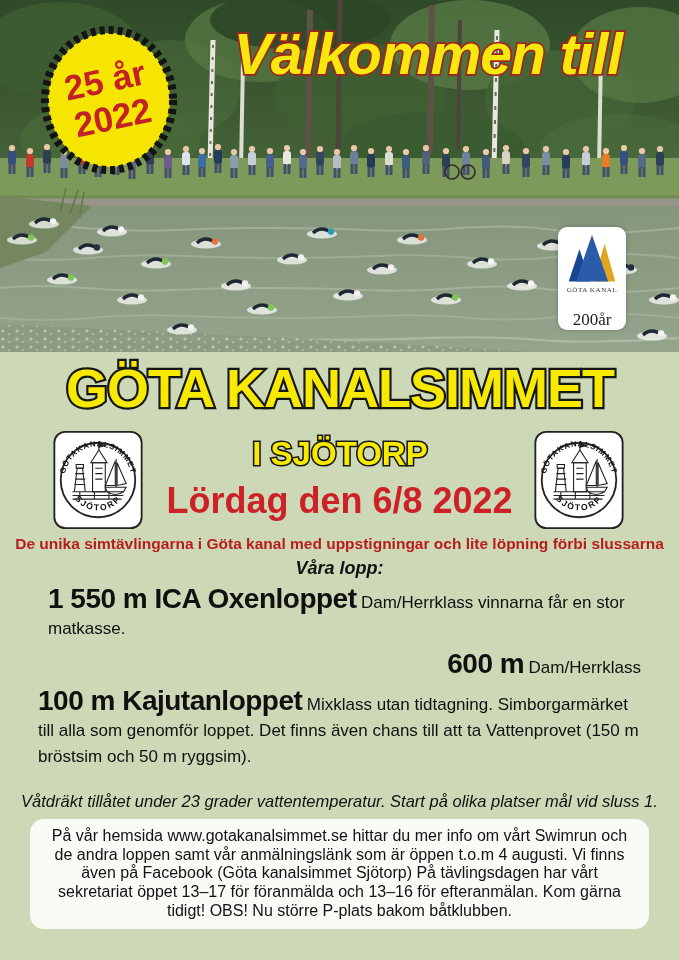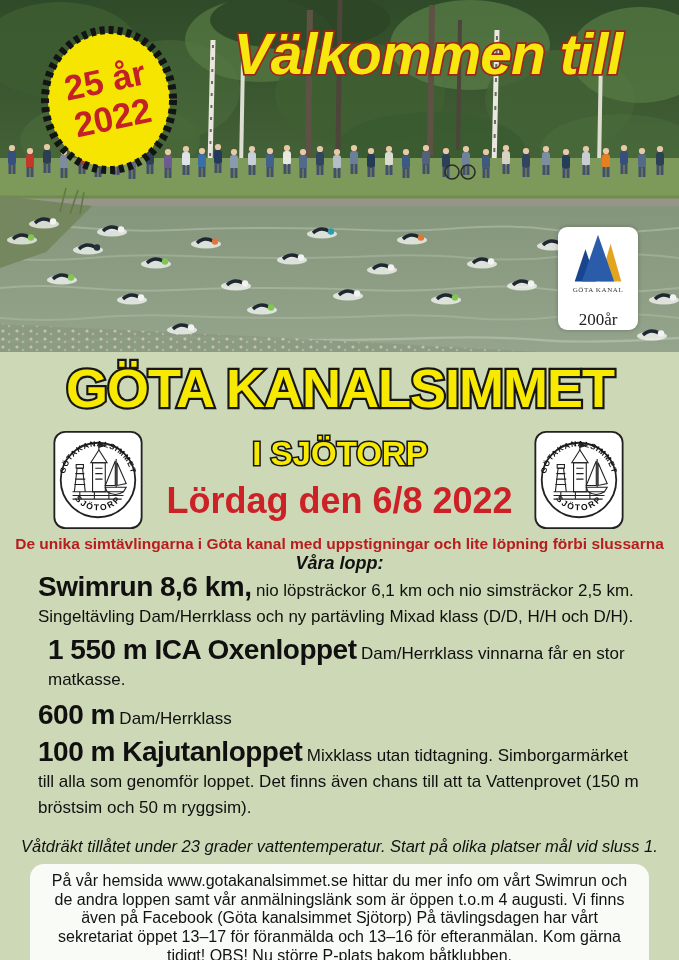--- a/index.html
+++ b/index.html
@@ -4,44 +4,44 @@
 <style>
   html,body{margin:0;padding:0;}
   body{font-family:"Liberation Sans",sans-serif;}
   .poster{position:relative;width:679px;height:960px;overflow:hidden;background:#cdd9b6;}
 
   
   .photo{position:absolute;left:0;top:0;width:679px;height:352px;}
   .photo svg{display:block;}
   .welcome-svg{position:absolute;left:0;top:12px;width:679px;height:84px;}
   .badge{position:absolute;left:33px;top:20px;width:152px;height:160px;}
-  .kanal-logo{position:absolute;left:558px;top:227px;width:80px;height:103px;background:#fff;border-radius:9px;
+  .kanal-logo{position:absolute;left:558px;top:227px;width:68px;height:103px;background:#fff;border-radius:9px;
     box-shadow:0 0 4px rgba(0,0,0,.25);display:flex;flex-direction:column;align-items:center;padding-top:6px;box-sizing:border-box;}
   .kanal-logo .kl-title{font-family:"Liberation Serif",serif;font-size:7px;letter-spacing:.6px;color:#3a3a3a;margin-top:1px;}
   .kanal-logo .kl-sub{font-family:"Liberation Serif",serif;font-size:17px;color:#222;margin-top:16px;}
 
   
   .green{position:absolute;left:0;top:352px;width:679px;height:608px;background:#cdd9b6;}
   .title-svg{display:block;margin:4px auto 0 auto;}
   .club-logo{position:absolute;width:92px;height:100px;}
   .club-logo.left{left:52px;top:78px;}
   .club-logo.right{left:533px;top:78px;}
   .subtitle-svg{display:block;margin:12px auto 0 auto;}
   .date{color:#cb2127;font-size:36px;font-weight:bold;text-align:center;margin-top:6px;letter-spacing:0;}
   .tagline{color:#b91c1c;font-size:15.5px;font-weight:bold;text-align:center;margin-top:13px;}
-  .races-heading{color:#111;font-size:18px;font-weight:bold;font-style:italic;text-align:center;}
+  .races-heading{color:#111;font-size:18px;font-weight:bold;font-style:italic;text-align:center;margin-top:5px;}
   .races{padding:0 38px;color:#101010;}
   .race{line-height:26px;margin:0;}
   .race + .race{margin-top:5px;}
   .race .race-label{font-size:28px;font-weight:bold;letter-spacing:-.5px;}
   .race .race-desc{font-size:17px;}
   .r3{margin-top:7px !important;margin-left:10px;}
-  .r4{margin-top:9px !important;}
+  .r4{margin-top:9px !important;text-align:right;}
   .r5{margin-top:7px !important;}
-  .note{font-size:16.5px;font-style:italic;text-align:center;margin-top:16px;color:#101010;}
+  .note{font-size:16.5px;font-style:italic;text-align:center;margin-top:22px;color:#101010;}
   .info-box{margin:8px 30px 0 30px;background:rgba(255,255,255,.88);border-radius:14px;
     padding:8px 16px;font-size:16px;line-height:1.17;text-align:center;color:#131313;}
 </style>
 </head>
 <body>
 
 <div class="poster">
 
   <div class="photo">
     <svg width="679" height="352" viewBox="0 0 679 352">
@@ -284,21 +284,20 @@
     <svg class="subtitle-svg" width="679" height="40" viewBox="0 0 679 40">
       <text x="340" y="31" text-anchor="middle" font-family="Liberation Sans, sans-serif" font-size="33" font-weight="bold" fill="#f7e900" stroke="#161616" stroke-width="3.2" paint-order="stroke">I SJÖTORP</text>
     </svg>
 
     <div class="date">Lördag den 6/8 2022</div>
 
     <div class="tagline">De unika simtävlingarna i Göta kanal med uppstigningar och lite löpning förbi slussarna</div>
     <div class="races-heading">Våra lopp:</div>
 
     <div class="races">
-      <p class="race r1"><span class="race-label">Swimrun 8,6 km,</span> <span class="race-desc">nio löpsträckor 6,1 km och nio simsträckor 2,5 km. Singeltävling Dam/Herrklass och ny partävling Mixad klass (D/D, H/H och D/H).</span></p>
       <p class="race r3"><span class="race-label">1 550 m ICA Oxenloppet</span> <span class="race-desc">Dam/Herrklass vinnarna får en stor matkasse.</span></p>
       <p class="race r4"><span class="race-label">600 m</span> <span class="race-desc">Dam/Herrklass</span></p>
       <p class="race r5"><span class="race-label">100 m Kajutanloppet</span> <span class="race-desc">Mixklass utan tidtagning. Simborgarmärket till alla som genomför loppet. Det finns även chans till att ta Vattenprovet (150 m bröstsim och 50 m ryggsim).</span></p>
     </div>
 
     <div class="note">Våtdräkt tillåtet under 23 grader vattentemperatur. Start på olika platser mål vid sluss 1.</div>
 
     <div class="info-box">
       <span>På vår hemsida www.gotakanalsimmet.se hittar du mer info om vårt Swimrun och de andra loppen samt vår anmälningslänk som är öppen t.o.m 4 augusti. Vi finns även på Facebook (Göta kanalsimmet Sjötorp) På tävlingsdagen har vårt sekretariat öppet 13–17 för föranmälda och 13–16 för efteranmälan. Kom gärna tidigt! OBS! Nu större P-plats bakom båtklubben.</span><br>
       

